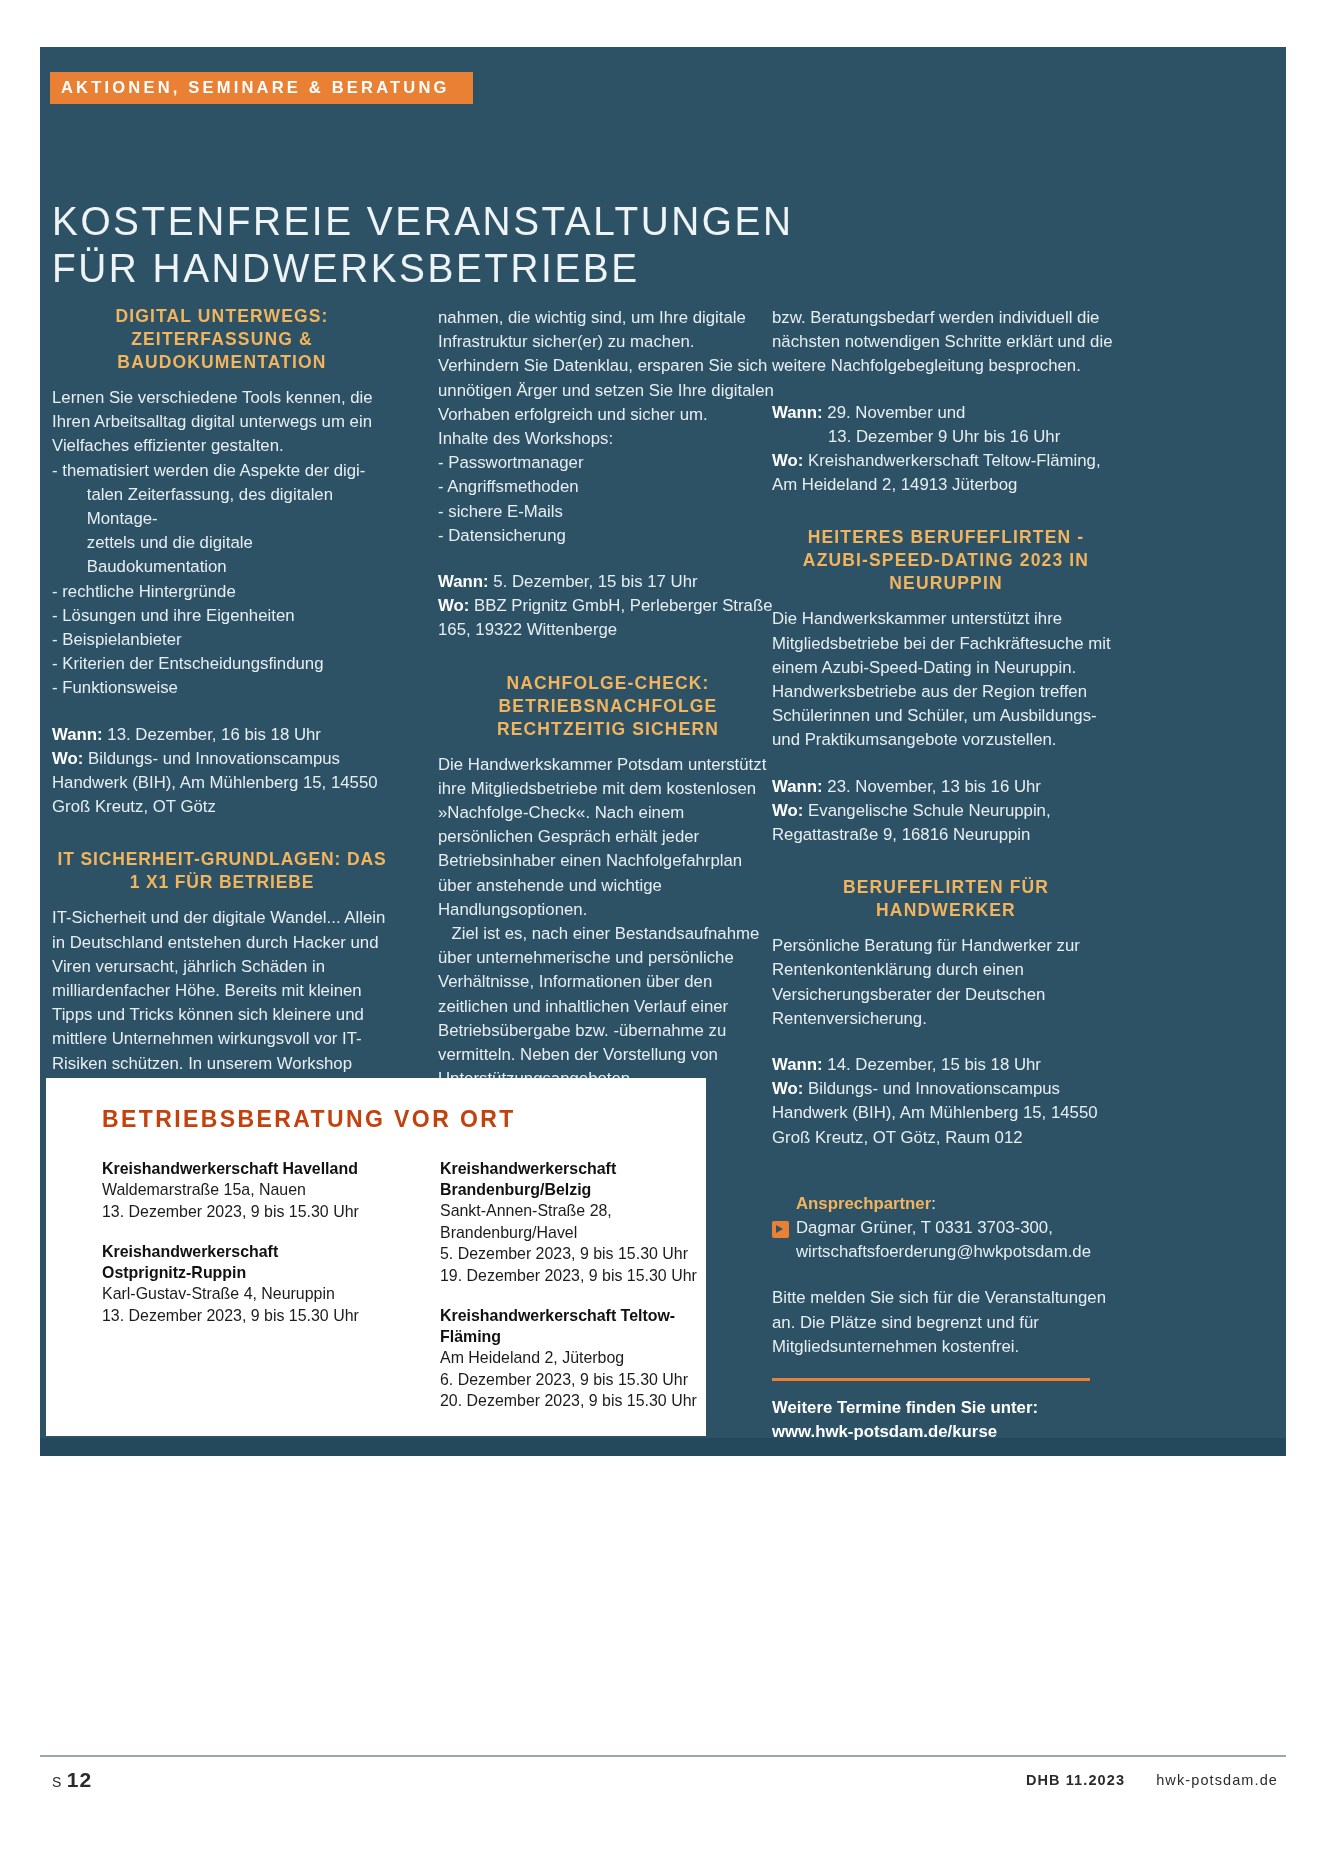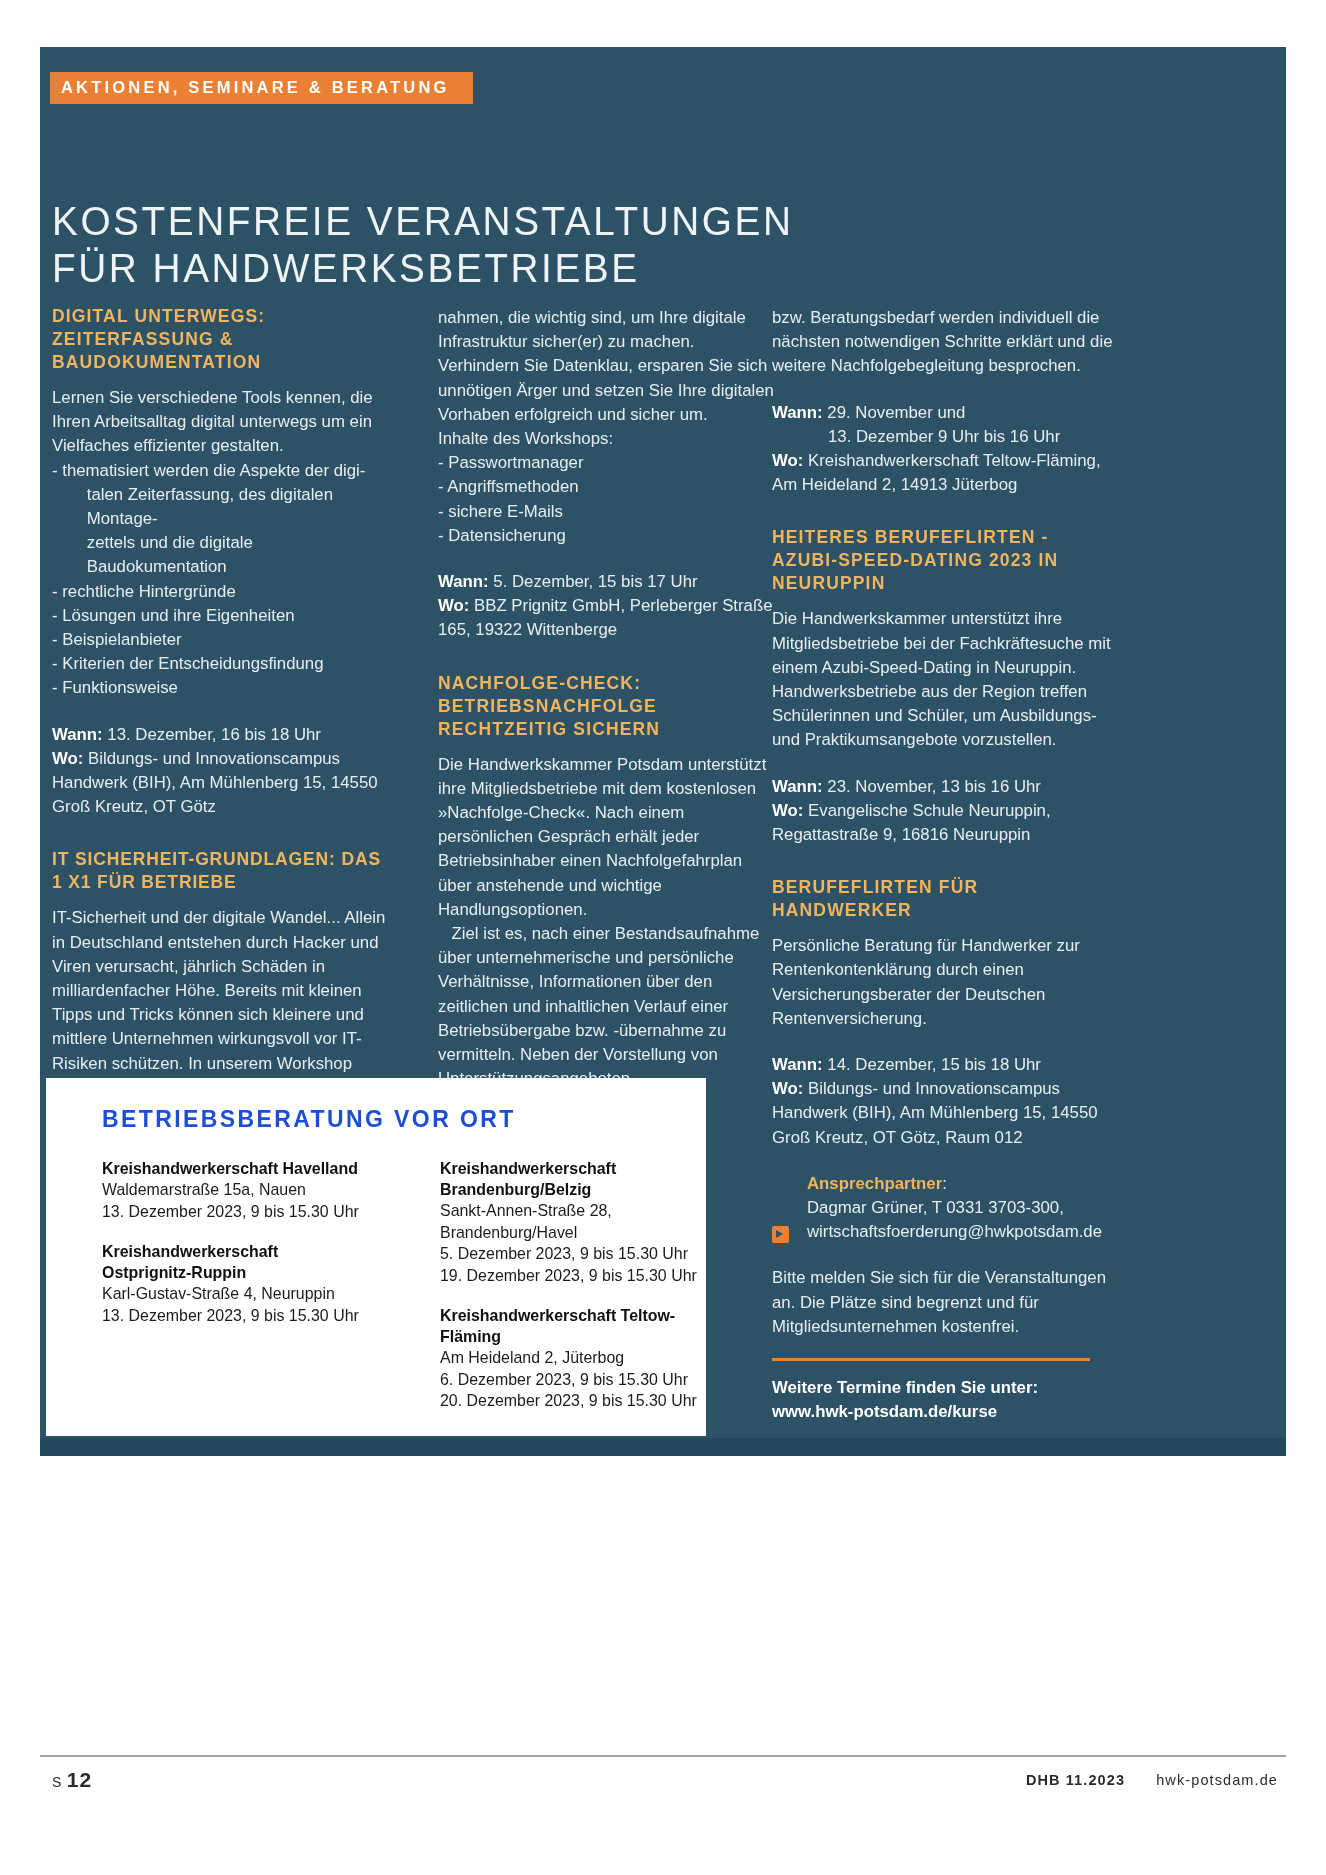--- a/index.html
+++ b/index.html
@@ -90,20 +90,21 @@
   .col-3 { left: 720px; width: 348px; }
 
   .sub-head {
     color: #f2b45c;
     font-weight: bold;
     font-size: 17.5px;
     line-height: 23px;
     letter-spacing: 1.15px;
     margin: 0 0 11px 0;
     font-family: "Liberation Sans", sans-serif;
+    text-align: center;
   }
   .sub-head.tight { letter-spacing: 0.85px; }
 
   p.body, div.body {
     color: #e7eef1;
     font-size: 17.4px;
     line-height: 24.2px;
     margin: 0 0 0 0;
     font-family: "Liberation Sans Narrow", "Liberation Sans", sans-serif;
     transform: scaleX(0.965);
@@ -125,21 +126,21 @@
     left: 46px;
     top: 1078px;
     width: 660px;
     height: 358px;
     background: #ffffff;
   }
   .wb-title {
     position: absolute;
     left: 56px;
     top: 28px;
-    color: #1d4ed8;
+    color: #c2410c;
     font-size: 23px;
     font-weight: bold;
     letter-spacing: 2.4px;
     font-family: "Liberation Sans", sans-serif;
   }
   .wb-cols { position: absolute; left: 56px; top: 80px; width: 600px; }
   .wb-col { position: absolute; top: 0; width: 280px; }
   .wb-col-a { left: 0px; }
   .wb-col-b { left: 338px; }
   .wb-entry { margin-bottom: 19px; }
@@ -157,22 +158,23 @@
     font-size: 16.6px;
     line-height: 21.5px;
     font-family: "Liberation Sans Narrow", "Liberation Sans", sans-serif;
     transform: scaleX(0.96);
     transform-origin: left top;
   }
 
   
   .contact-row {
     display: flex;
-    align-items: flex-end;
-    gap: 18px;
+    align-items: center;
+    gap: 7px;
+    margin-top: 20px;
   }
   .arrow-badge {
     flex: 0 0 auto;
     width: 17px; height: 17px;
     background: #e98034;
     position: relative;
     margin-top: 4px;
     border-radius: 2px;
   }
   .arrow-badge:after {

